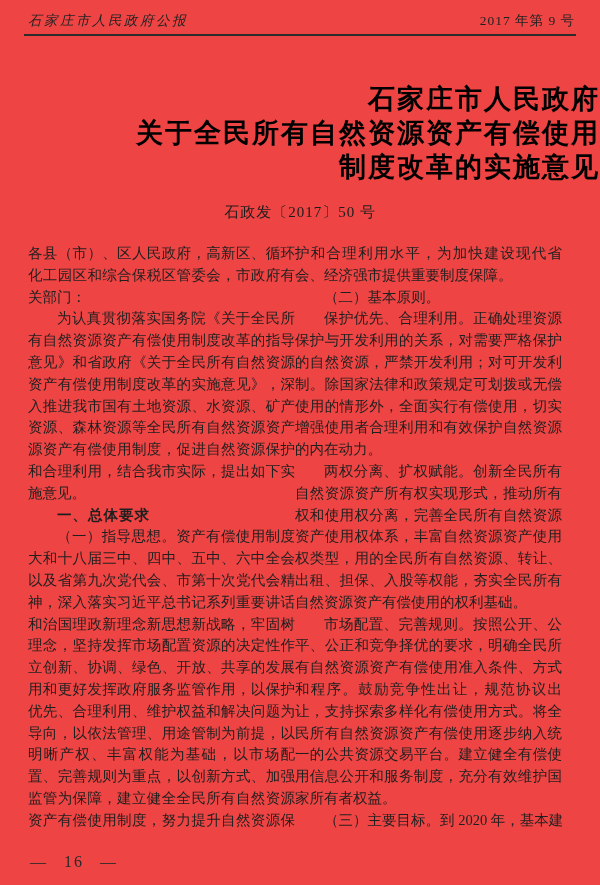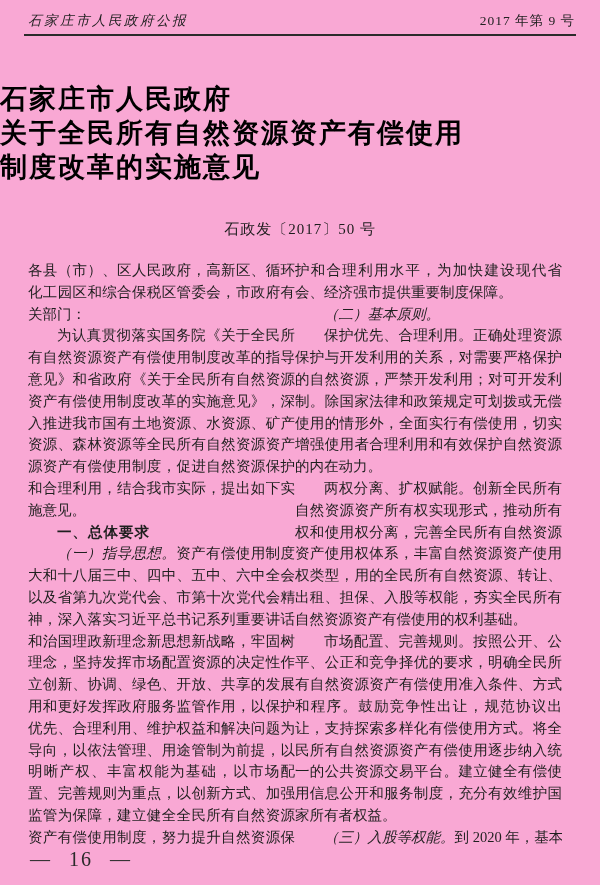--- a/index.html
+++ b/index.html
@@ -5,21 +5,21 @@
   * { margin: 0; padding: 0; box-sizing: border-box; }
   html, body { width: 600px; }
   body {
     font-family: "Liberation Serif", "DejaVu Serif", serif;
     background: #f4f4f2;
   }
   .page {
     position: relative;
     width: 600px;
     height: 885px;
-    background: #f9a8d4;
+    background: #ef4444;
     color: #1f1f1f;
     overflow: hidden;
   }
   
   .running-header {
     display: flex;
     justify-content: space-between;
     align-items: flex-end;
     padding: 12px 25px 0 28px;
     font-size: 13.5px;
@@ -36,29 +36,29 @@
   }
   .header-rule {
     border: 0;
     border-top: 2px solid #2b2b2b;
     margin: 4px 24px 0 24px;
     height: 0;
   }
   
   .doc-title {
     margin-top: 46px;
-    text-align: left;
+    text-align: right;
     font-weight: bold;
     font-size: 27px;
     line-height: 34px;
     letter-spacing: 2px;
     color: #000;
   }
   .doc-number {
-    margin-top: 36px;
+    margin-top: 19px;
     text-align: center;
     font-size: 15px;
     letter-spacing: 1px;
     color: #1c1c1c;
   }
   
   .body-columns {
     display: flex;
     margin: 21px 28px 0 28px;
   }
@@ -69,32 +69,32 @@
   .line {
     height: 21.8px;
     line-height: 21.8px;
     text-align: justify;
     text-align-last: justify;
     overflow: hidden;
     white-space: nowrap;
   }
   .line.last { text-align-last: left; }
   .line.indent { text-indent: 2em; }
-  .kaiti { font-style: italic; }
+  .kaiti { }
   .bold {
     font-weight: bold;
     font-family: "Liberation Sans", "DejaVu Sans", sans-serif;
     letter-spacing: 1px;
   }
   
   .page-number {
     position: absolute;
     left: 30px;
     bottom: 14px;
-    font-size: 20px;
+    font-size: 16px;
     letter-spacing: 2px;
     word-spacing: 10px;
     color: #2a2a2a;
   }
 </style>
 </head>
 <body>
 
 <div class="page">
 
@@ -162,19 +162,19 @@
         <div class="line last"><span>自然资源资产有偿使用的权利基础。</span></div>
         <div class="line indent"><span>市场配置、完善规则。按照公开、公</span></div>
         <div class="line"><span>平、公正和竞争择优的要求，明确全民所</span></div>
         <div class="line"><span>有自然资源资产有偿使用准入条件、方式</span></div>
         <div class="line"><span>和程序。鼓励竞争性出让，规范协议出</span></div>
         <div class="line"><span>让，支持探索多样化有偿使用方式。将全</span></div>
         <div class="line"><span>民所有自然资源资产有偿使用逐步纳入统</span></div>
         <div class="line"><span>一的公共资源交易平台。建立健全有偿使</span></div>
         <div class="line"><span>用信息公开和服务制度，充分有效维护国</span></div>
         <div class="line last"><span>家所有者权益。</span></div>
-        <div class="line indent"><span class="kaiti">（三）入股等权能。</span><span>到 2020 年，基本建</span></div>
+        <div class="line indent"><span class="kaiti">（三）主要目标。</span><span>到 2020 年，基本建</span></div>
       </div>
   </div>
 
   <div class="page-number">— 16 —</div>
 
 </div>
 
 </body></html>

